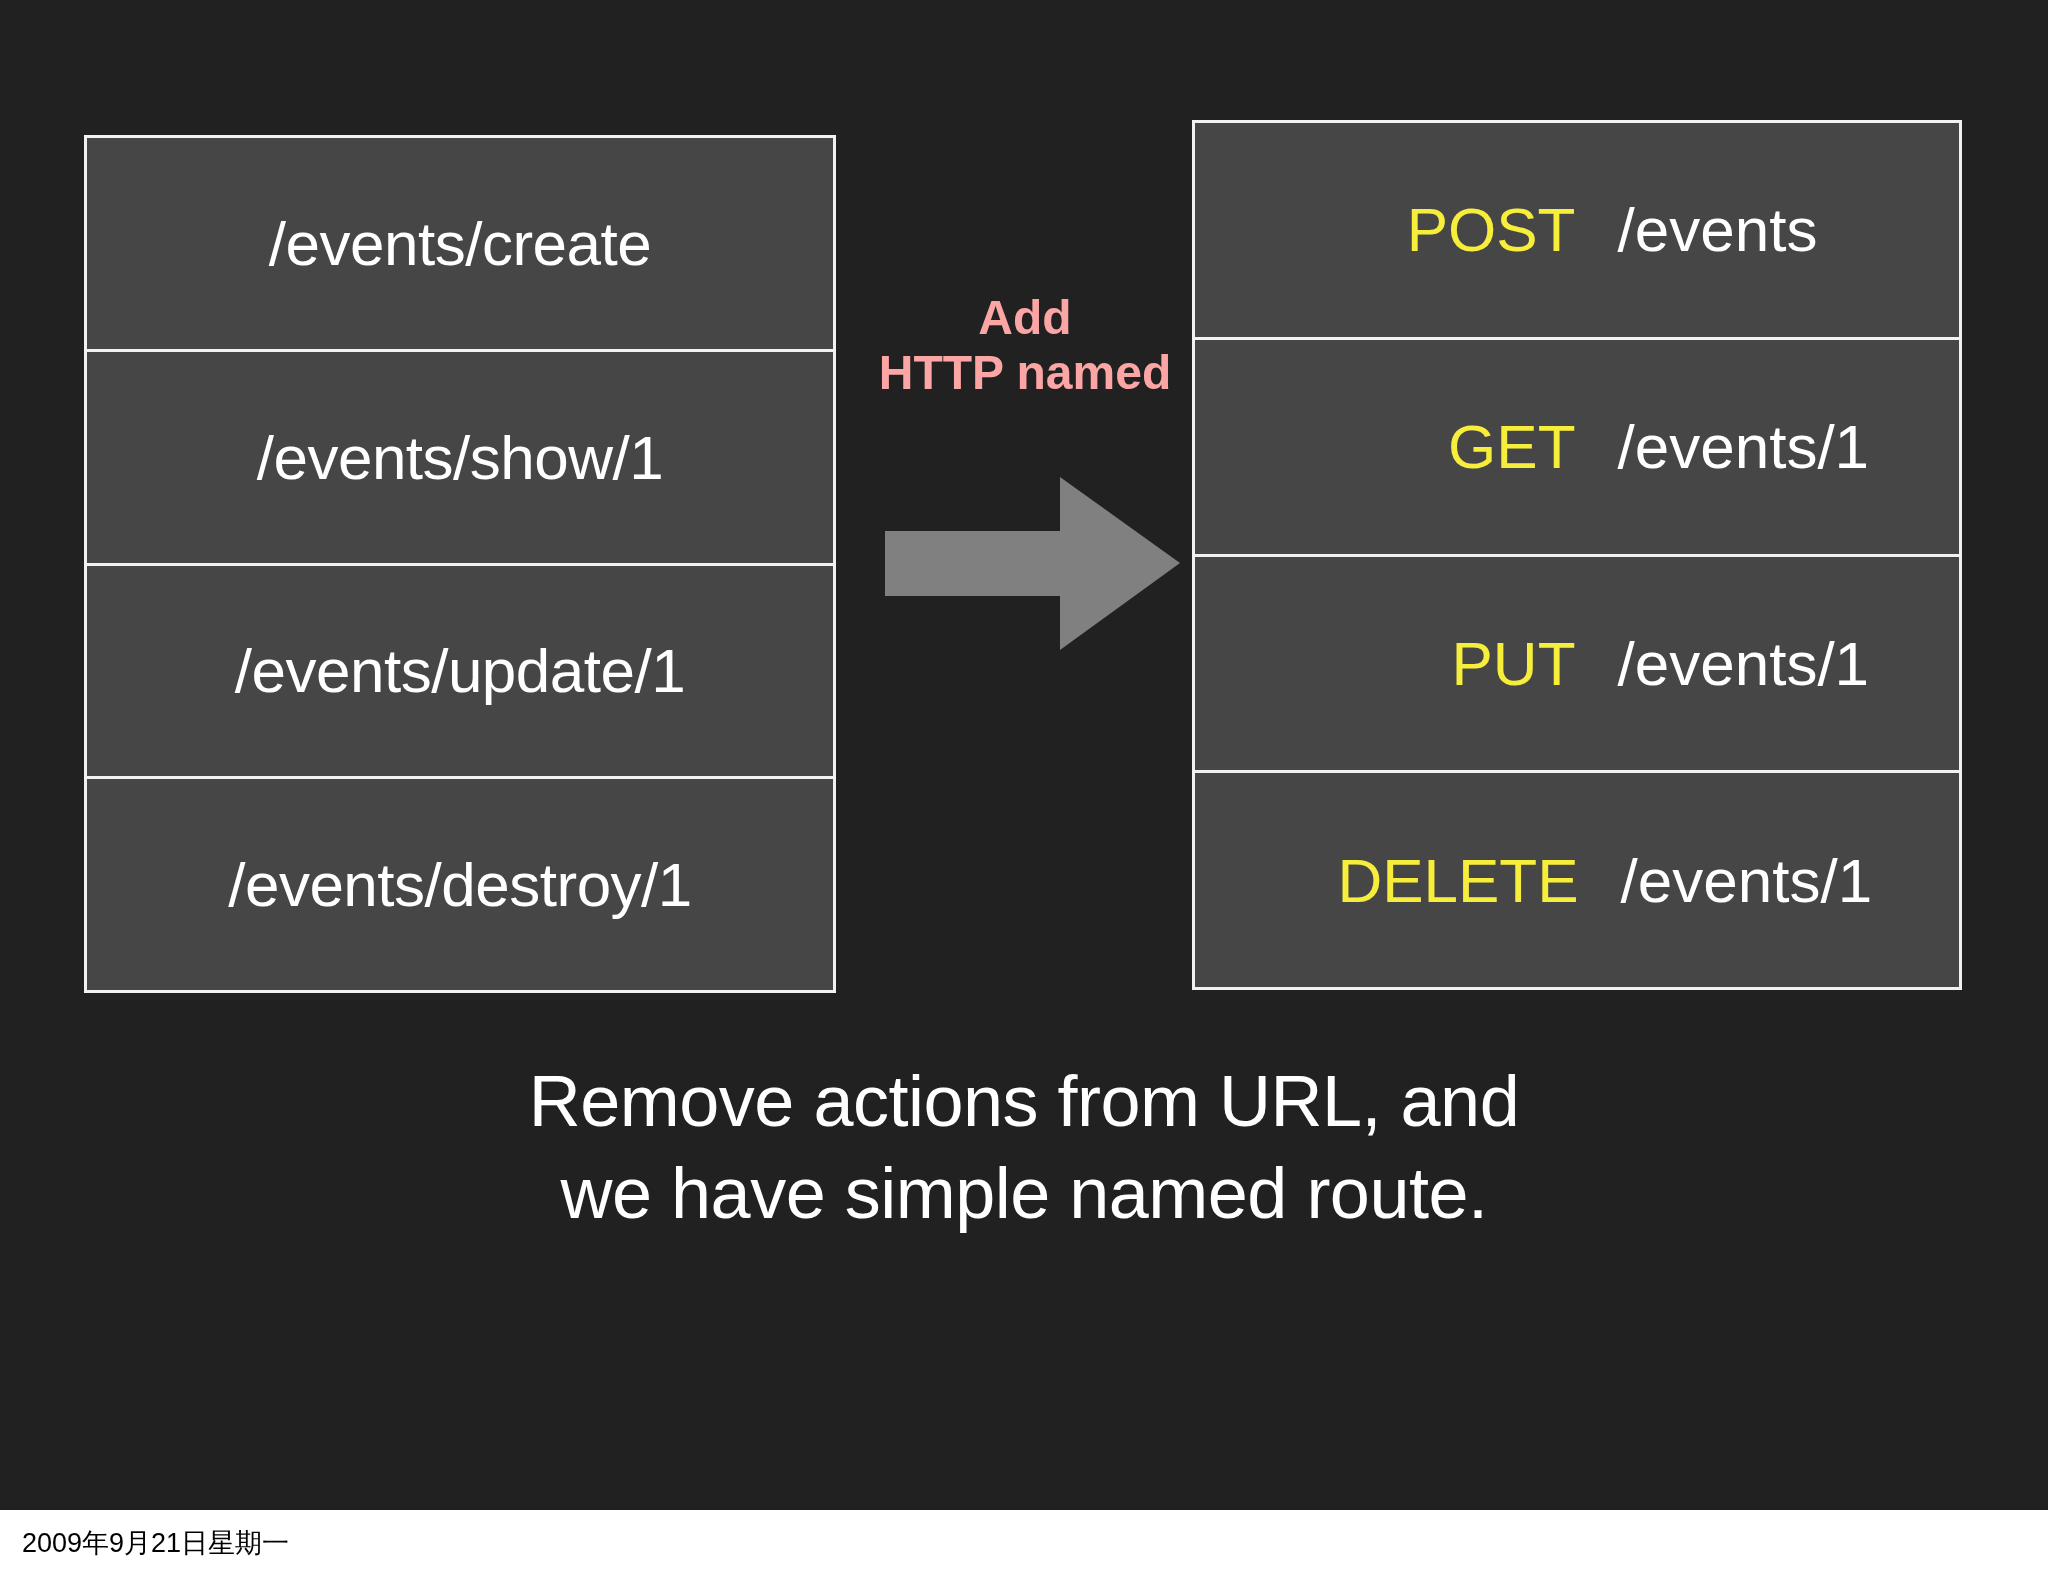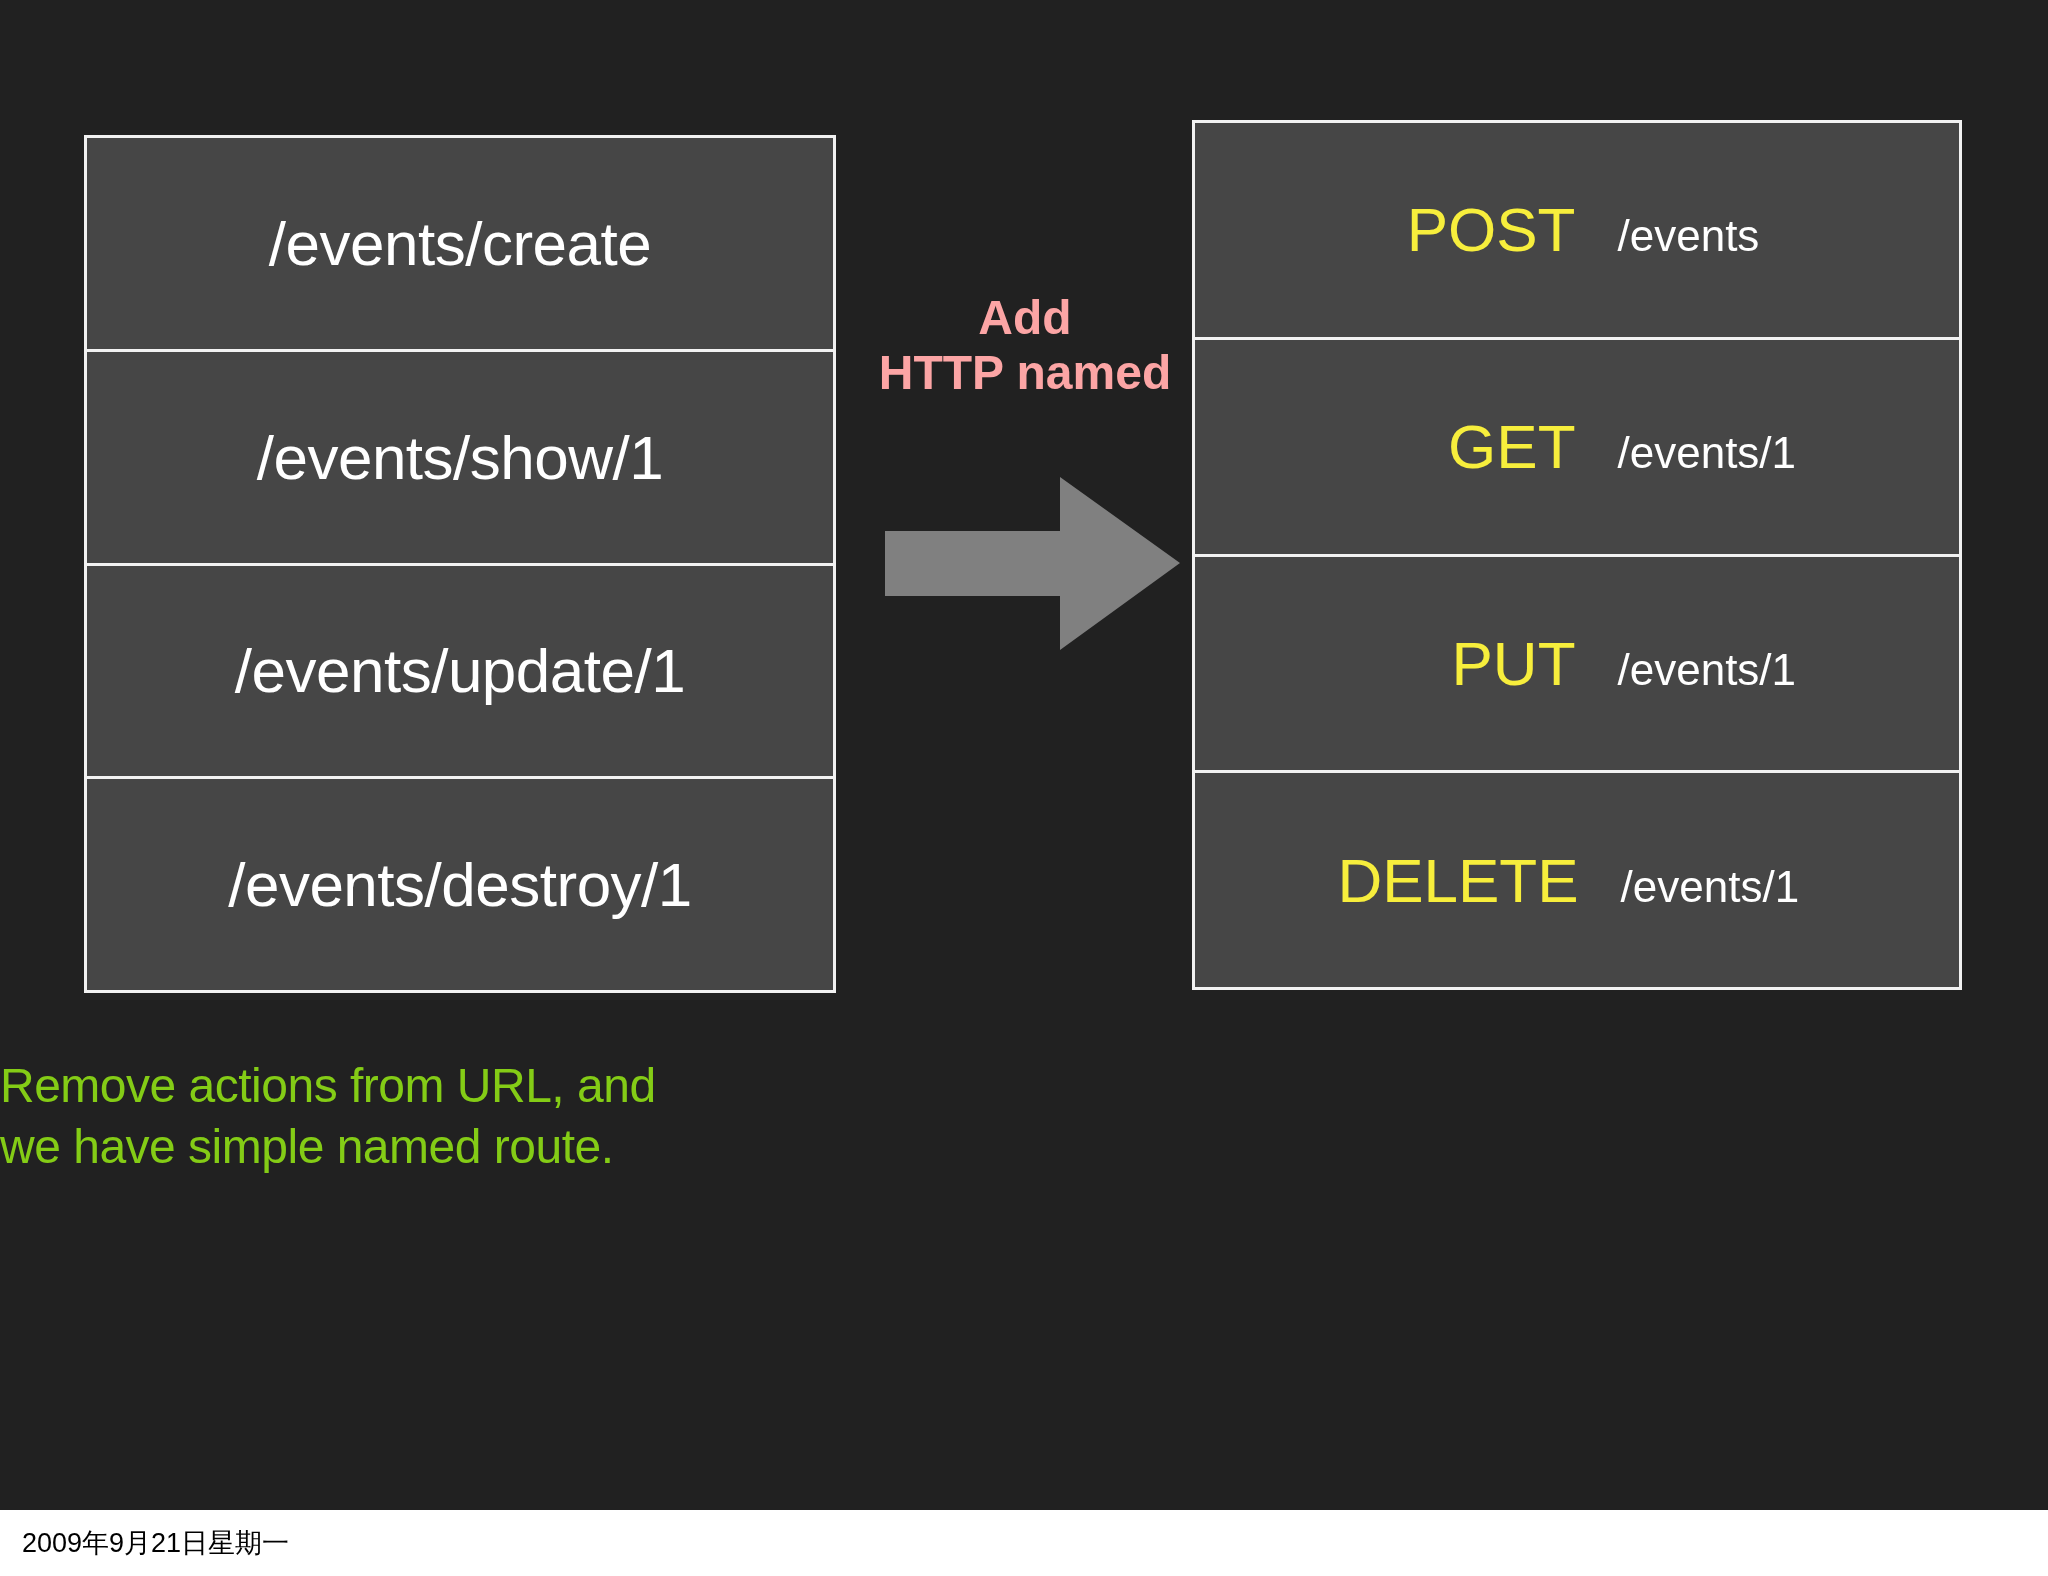--- a/index.html
+++ b/index.html
@@ -70,21 +70,21 @@
     font-size: 62px;
     font-weight: 400;
     white-space: nowrap;
     text-align: right;
     min-width: 235px;
     margin-left: 29px;
   }
   .method-path {
     color: #ffffff;
     font-family: "Liberation Sans", sans-serif;
-    font-size: 44px;
+    font-size: 62px;
     font-weight: 400;
     white-space: nowrap;
     text-align: left;
     min-width: 265px;
   }
 
   
   .transition {
     position: absolute;
     left: 860px;
@@ -107,24 +107,24 @@
     width: 295px;
     height: 173px;
   }
 
   
   .caption {
     position: absolute;
     left: 0;
     top: 1055px;
     width: 2048px;
-    text-align: left;
-    color: #84cc16;
-    font-family: "Liberation Sans", sans-serif;
-    font-size: 48px;
+    text-align: center;
+    color: #ffffff;
+    font-family: "Liberation Sans", sans-serif;
+    font-size: 72px;
     line-height: 1.28;
     letter-spacing: -0.5px;
   }
 
   
   .footer {
     position: absolute;
     left: 0;
     top: 1510px;
     width: 2048px;

